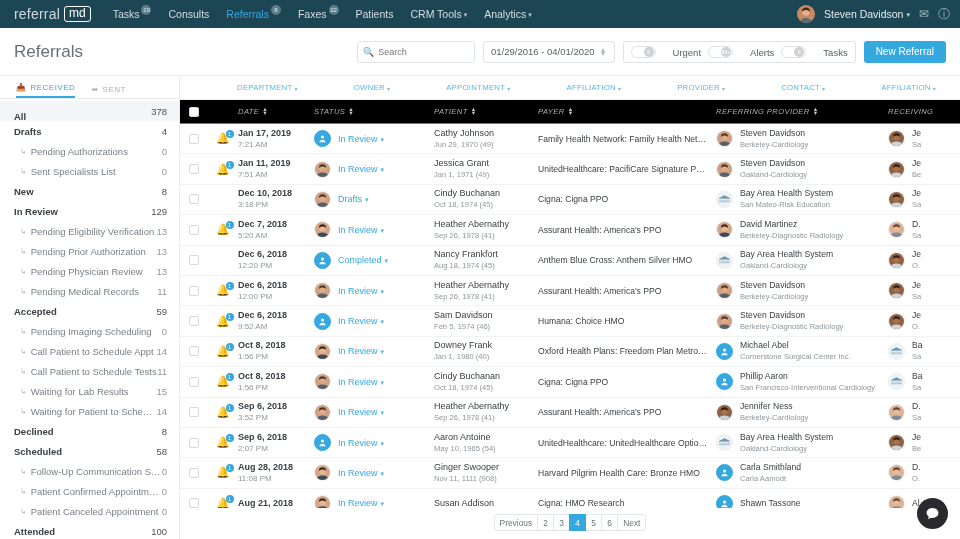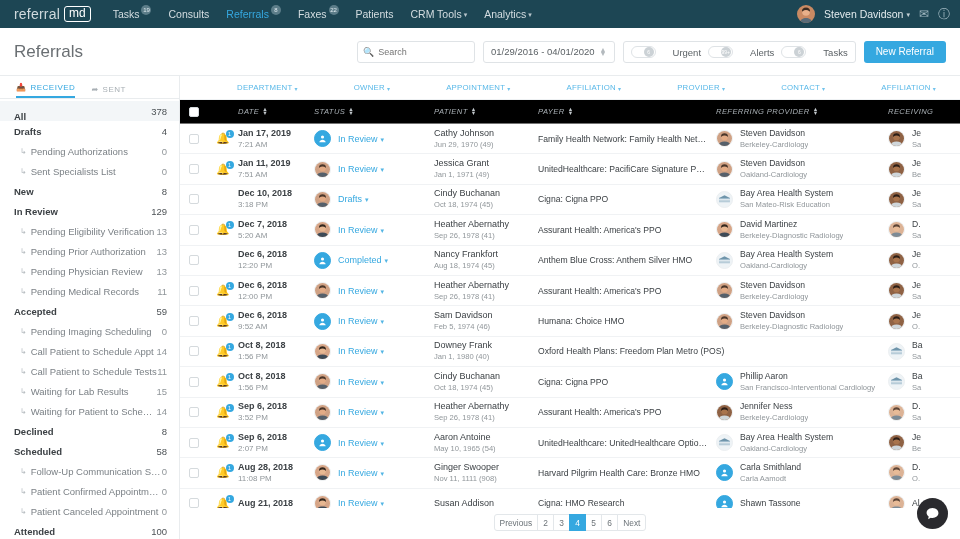--- a/index.html
+++ b/index.html
@@ -964,20 +964,32 @@
               <span class="caret">▾</span>
             </span>
           </div>
           <div class="c-pat">
             <div class="p1">Downey Frank</div>
             <div class="p2">Jan 1, 1980 (40)</div>
           </div>
           <div class="c-payer">
             <div class="payer-text">Oxford Health Plans: Freedom Plan Metro (POS)</div>
           </div>
+          <div class="c-ref prov-cell">
+            <div class="av generic">
+              <svg viewBox="0 0 24 24">
+                <circle cx="12" cy="8" r="4.2" fill="#fff"></circle>
+                <path d="M3.5 22c.7-4.6 4.4-7 8.5-7s7.8 2.4 8.5 7z" fill="#fff"></path>
+              </svg>
+            </div>
+            <div style="min-width:0">
+              <div class="pr1">Michael Abel</div>
+              <div class="pr2">Cornerstone Surgical Center Inc.</div>
+            </div>
+          </div>
           <div class="c-recv prov-cell">
             <div class="av org">
               <svg viewBox="0 0 24 24" width="13" height="13">
                 <rect x="2" y="9" width="20" height="8" fill="#9ab7c9"></rect>
                 <rect x="2" y="11" width="20" height="1.3" fill="#ffffff"></rect>
                 <rect x="2" y="14" width="20" height="1.3" fill="#ffffff"></rect>
                 <path d="M2 9 L12 4 L22 9 Z" fill="#6f95ab"></path>
               </svg>
             </div>
             <div style="min-width:0">

